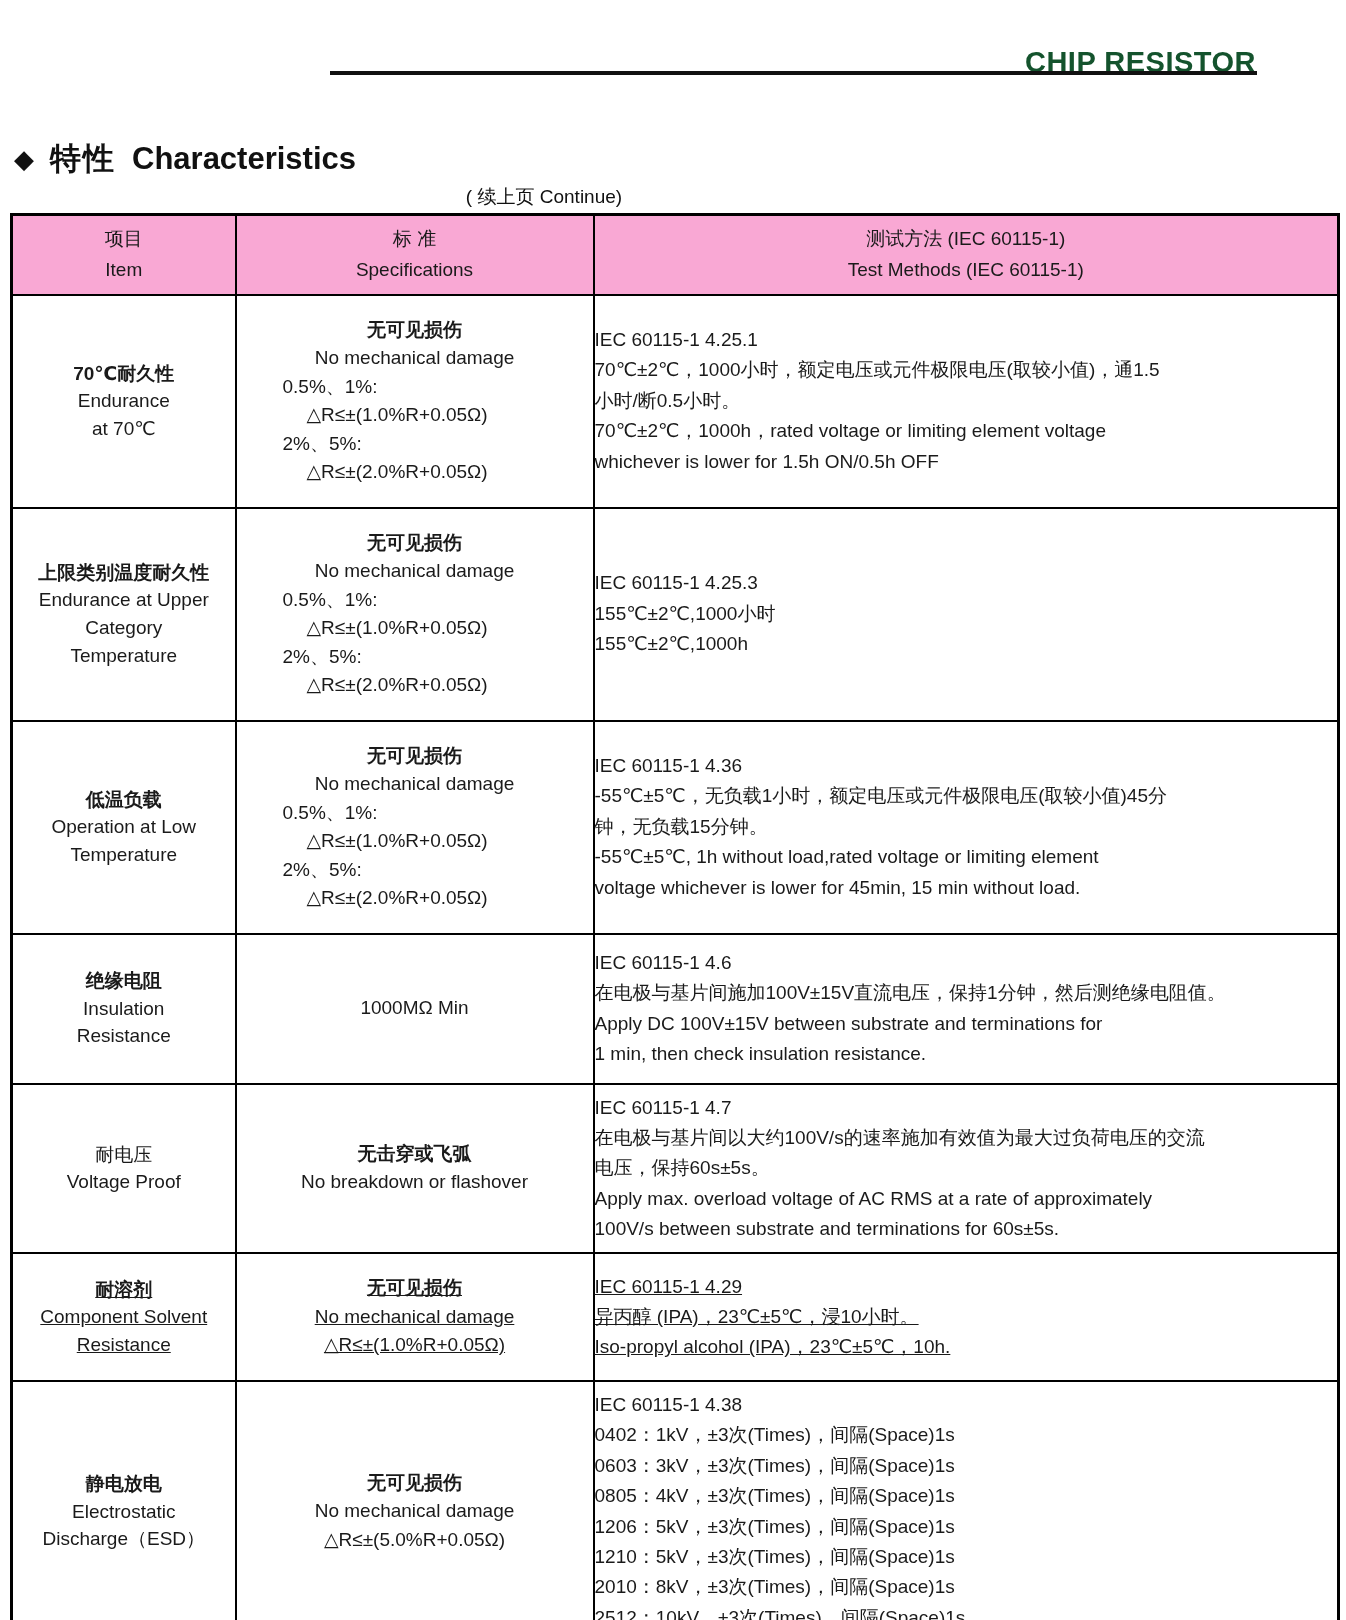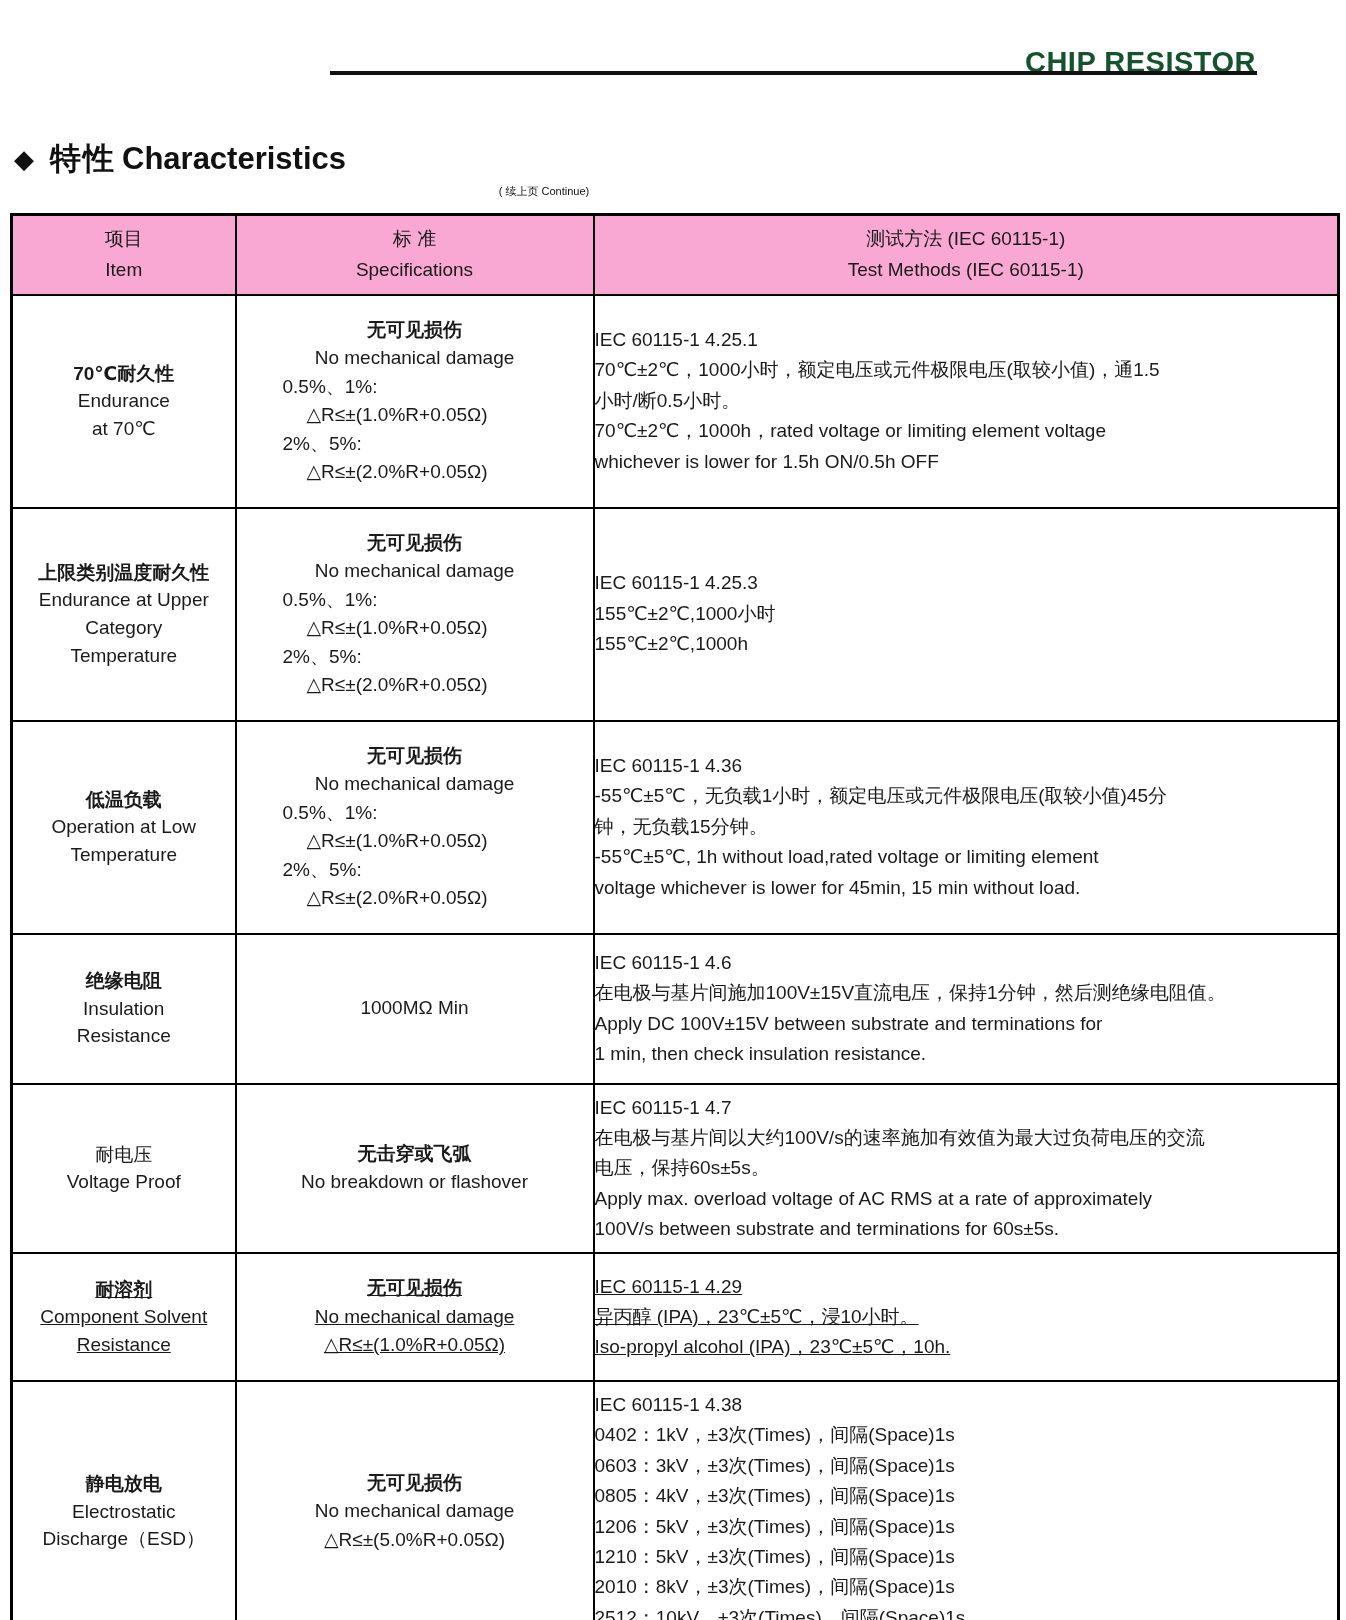--- a/index.html
+++ b/index.html
@@ -30,26 +30,26 @@
     height:4px; background:#111;
   }
 
   
   .section-heading {
     position:absolute; left:14px; top:138px;
     font-size:31px; font-weight:bold; color:#111;
     display:flex; align-items:center;
   }
   .diamond { font-size:26px; margin-right:16px; }
-  .section-heading .cn { letter-spacing:2px; margin-right:6px; }
+  .section-heading .cn { letter-spacing:2px; margin-right:16px; }
 
   
   .continue-note {
     position:absolute; top:184px; left:0; width:1088px;
-    text-align:center; font-size:11px; color:#111;
+    text-align:center; font-size:19px; color:#111;
   }
 
   
   table.chars {
     position:absolute; left:10px; top:213px;
     width:1327px;
     border-collapse:collapse;
     table-layout:fixed;
     font-size:19px;
   }

